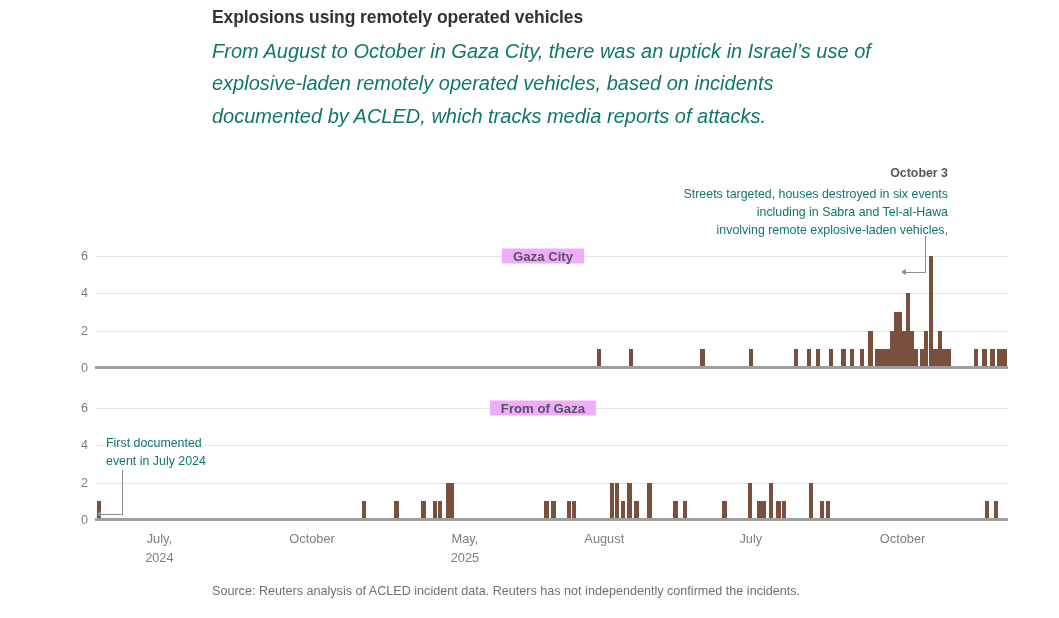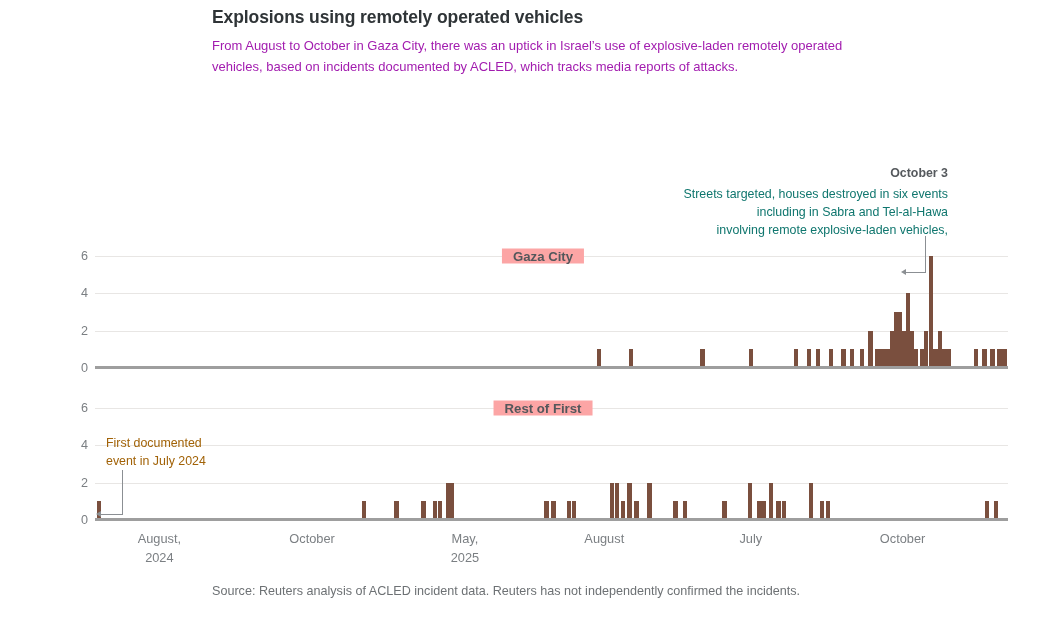--- a/index.html
+++ b/index.html
@@ -25,25 +25,26 @@
   }
   .chart-title {
     font-size: 17.5px;
     font-weight: bold;
     color: #2f3437;
     letter-spacing: -0.1px;
     margin: 0 0 6px 0;
     line-height: 1.3;
   }
   .chart-subtitle {
-    font-size: 13px;
+    font-size: 20px;
     font-weight: normal;
-    color: #a21caf;
+    color: #0f766e;
     line-height: 1.62;
     margin: 0;
+    font-style: italic;
   }
 
   
   .oct-annotation {
     position: absolute;
     right: 111px;
     top: 165px;
     width: 330px;
     text-align: right;
   }
@@ -98,21 +99,21 @@
     text-align: right;
     font-size: 12.6px;
     color: #7b7f83;
     transform: translateY(-50%);
   }
   .panel-label {
     position: absolute;
     font-size: 13.2px;
     font-weight: bold;
     color: #53575b;
-    background: #fca5a5;
+    background: #f0abfc;
     padding: 0 11px;
     transform: translate(-50%, -50%);
     white-space: nowrap;
   }
 
   
   .bars { position: absolute; left: 0; top: 0; width: 913px; height: 112px; }
   .bar {
     position: absolute;
     bottom: 0;
@@ -136,21 +137,21 @@
     border-right: 5.2px solid #8b8f93;
   }
 
   
   .first-annotation {
     position: absolute;
     left: 106px;
     top: 434px;
     width: 150px;
     font-size: 12.4px;
-    color: #a16207;
+    color: #0f766e;
     line-height: 1.48;
   }
 
   
   .xaxis {
     position: absolute;
     left: 95px;
     top: 530px;
     width: 913px;
     height: 46px;
@@ -286,31 +287,31 @@
         <div class="bar" style="left: 898.605px; width: 4.4px; height: 18.6667px; background: rgb(122, 79, 62);"></div>
       </div>
     <div class="baseline"></div>
   </div>
   <div class="yticks">
       <div class="ytick" style="top: 128px;">0</div>
       <div class="ytick" style="top: 90.6667px;">2</div>
       <div class="ytick" style="top: 53.3333px;">4</div>
       <div class="ytick" style="top: 16px;">6</div>
     </div>
-  <div class="panel-label" style="left: 543px; top: 16px;">Rest of First</div>
+  <div class="panel-label" style="left: 543px; top: 16px;">From of Gaza</div>
 </div>
 
 <div class="first-annotation">
   <div>First documented</div>
   <div>event in July 2024</div>
 </div>
 
 <div class="xaxis">
     <div class="xtick" style="left: 64.3665px;">
-      <div>August,</div>
+      <div>July,</div>
       <div>2024</div>
     </div>
     <div class="xtick" style="left: 217.111px;">
       <div>October</div>
     </div>
     <div class="xtick" style="left: 369.948px;">
       <div>May,</div>
       <div>2025</div>
     </div>
     <div class="xtick" style="left: 509.271px;">

